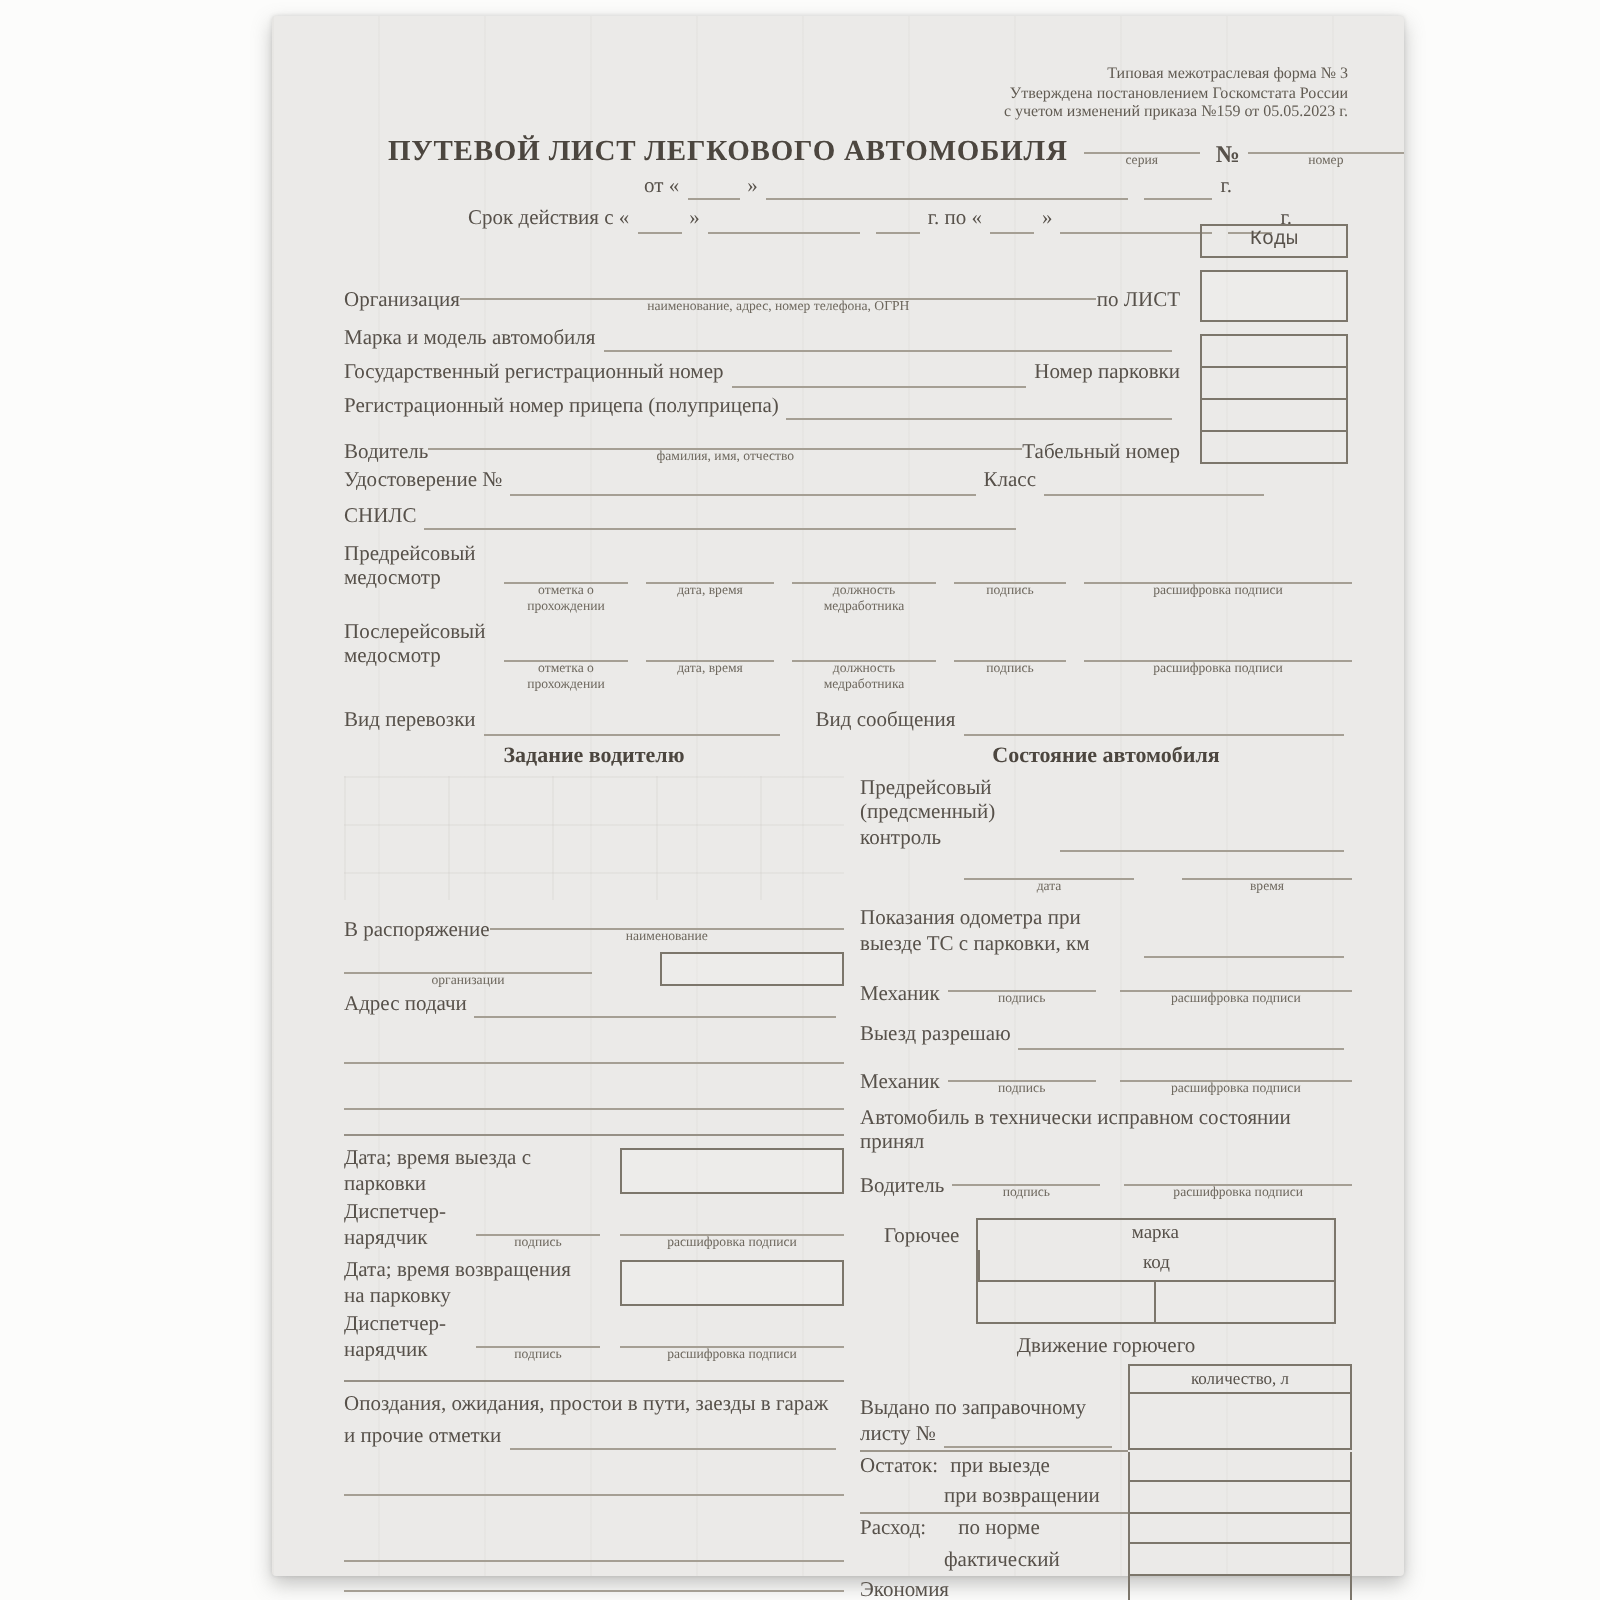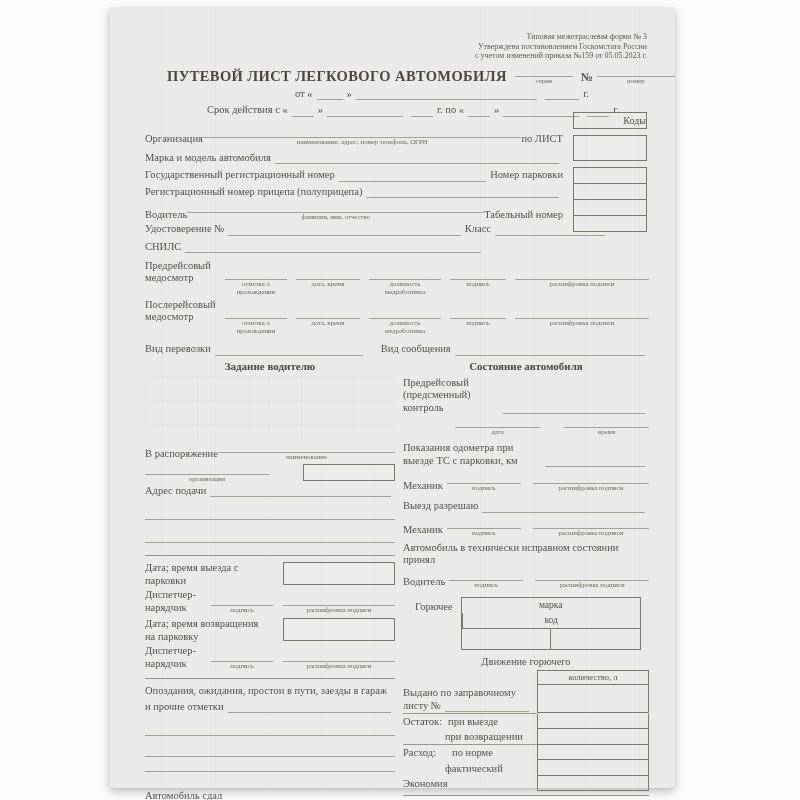--- a/index.html
+++ b/index.html
@@ -3,21 +3,21 @@
 <meta charset="utf-8">
 <style>
   html,body{margin:0;padding:0;}
   body{
     width:800px;height:800px;position:relative;overflow:hidden;
     background:#fcfcfb;
     font-family:"Liberation Serif","DejaVu Serif",serif;
     color:#57514a;
   }
   .paper{
-    position:absolute;left:109px;top:8px;width:566px;height:780px;
+    position:absolute;left:136px;top:8px;width:566px;height:780px;
     background:#ebeae8;
     background-image:repeating-linear-gradient(90deg, rgba(150,144,132,.05) 0 1px, transparent 1px 53px);
     box-shadow:0 4px 10px rgba(100,100,96,.38), 0 0 2px rgba(120,120,116,.25);
     border-radius:2px;
     box-sizing:border-box;
   }
   .content{position:relative;width:100%;height:100%;box-sizing:border-box;padding:24px 26px 0 36px;}
 
   
   .meta{font-size:8px;line-height:9.5px;text-align:right;color:#615b52;margin-right:2px;}
@@ -36,29 +36,29 @@
   .h{font-weight:bold;font-size:11px;text-align:center;color:#4c463f;}
   .ghost-grid{
     opacity:.5;
     background-image:linear-gradient(rgba(140,134,120,.14) 1px, transparent 1px),
                      linear-gradient(90deg, rgba(140,134,120,.14) 1px, transparent 1px);
     background-size:52px 24px;
   }
 
   
   .codes{position:absolute;top:104px;right:28px;width:74px;font-size:10px;}
-  .codes .chdr{border:1px solid #7c766b;text-align:right;height:15px;line-height:15px;}
+  .codes .chdr{border:1px solid #7c766b;text-align:center;height:15px;line-height:15px;font-family:Liberation Mono, monospace;}
   .codes .okpo{border:1px solid #7c766b;height:26px;margin-top:6px;}
   .codes .cells{border:1px solid #7c766b;margin-top:6px;}
   .codes .cells div{height:15px;}
   .codes .cells div + div{border-top:1px solid #7c766b;}
 
   .rr{margin-right:86px;}
   .mt2{margin-top:2px;}.mt3{margin-top:3px;}.mt4{margin-top:4px;}.mt5{margin-top:5px;}
-  .mt6{margin-top:6px;}.mt8{margin-top:8px;}.mt10{margin-top:10px;}.mt12{margin-top:12px;}
+  .mt6{margin-top:6px;}.mt8{margin-top:8px;}.mt10{margin-top:22px;}.mt12{margin-top:12px;}
 
   
   .med-row{display:flex;align-items:flex-start;font-size:10.5px;line-height:12px;margin-top:7px;}
   .med-label{flex:0 0 80px;}
   .med-label span{display:block;}
   .med-cols{flex:1;display:flex;gap:9px;align-items:flex-start;padding-top:9px;}
   .med-cols .stack{min-width:0;}
   .c1{flex:0 0 62px;} .c2{flex:0 0 64px;} .c3{flex:0 0 72px;} .c4{flex:0 0 56px;} .c5{flex:1;}
 
   

